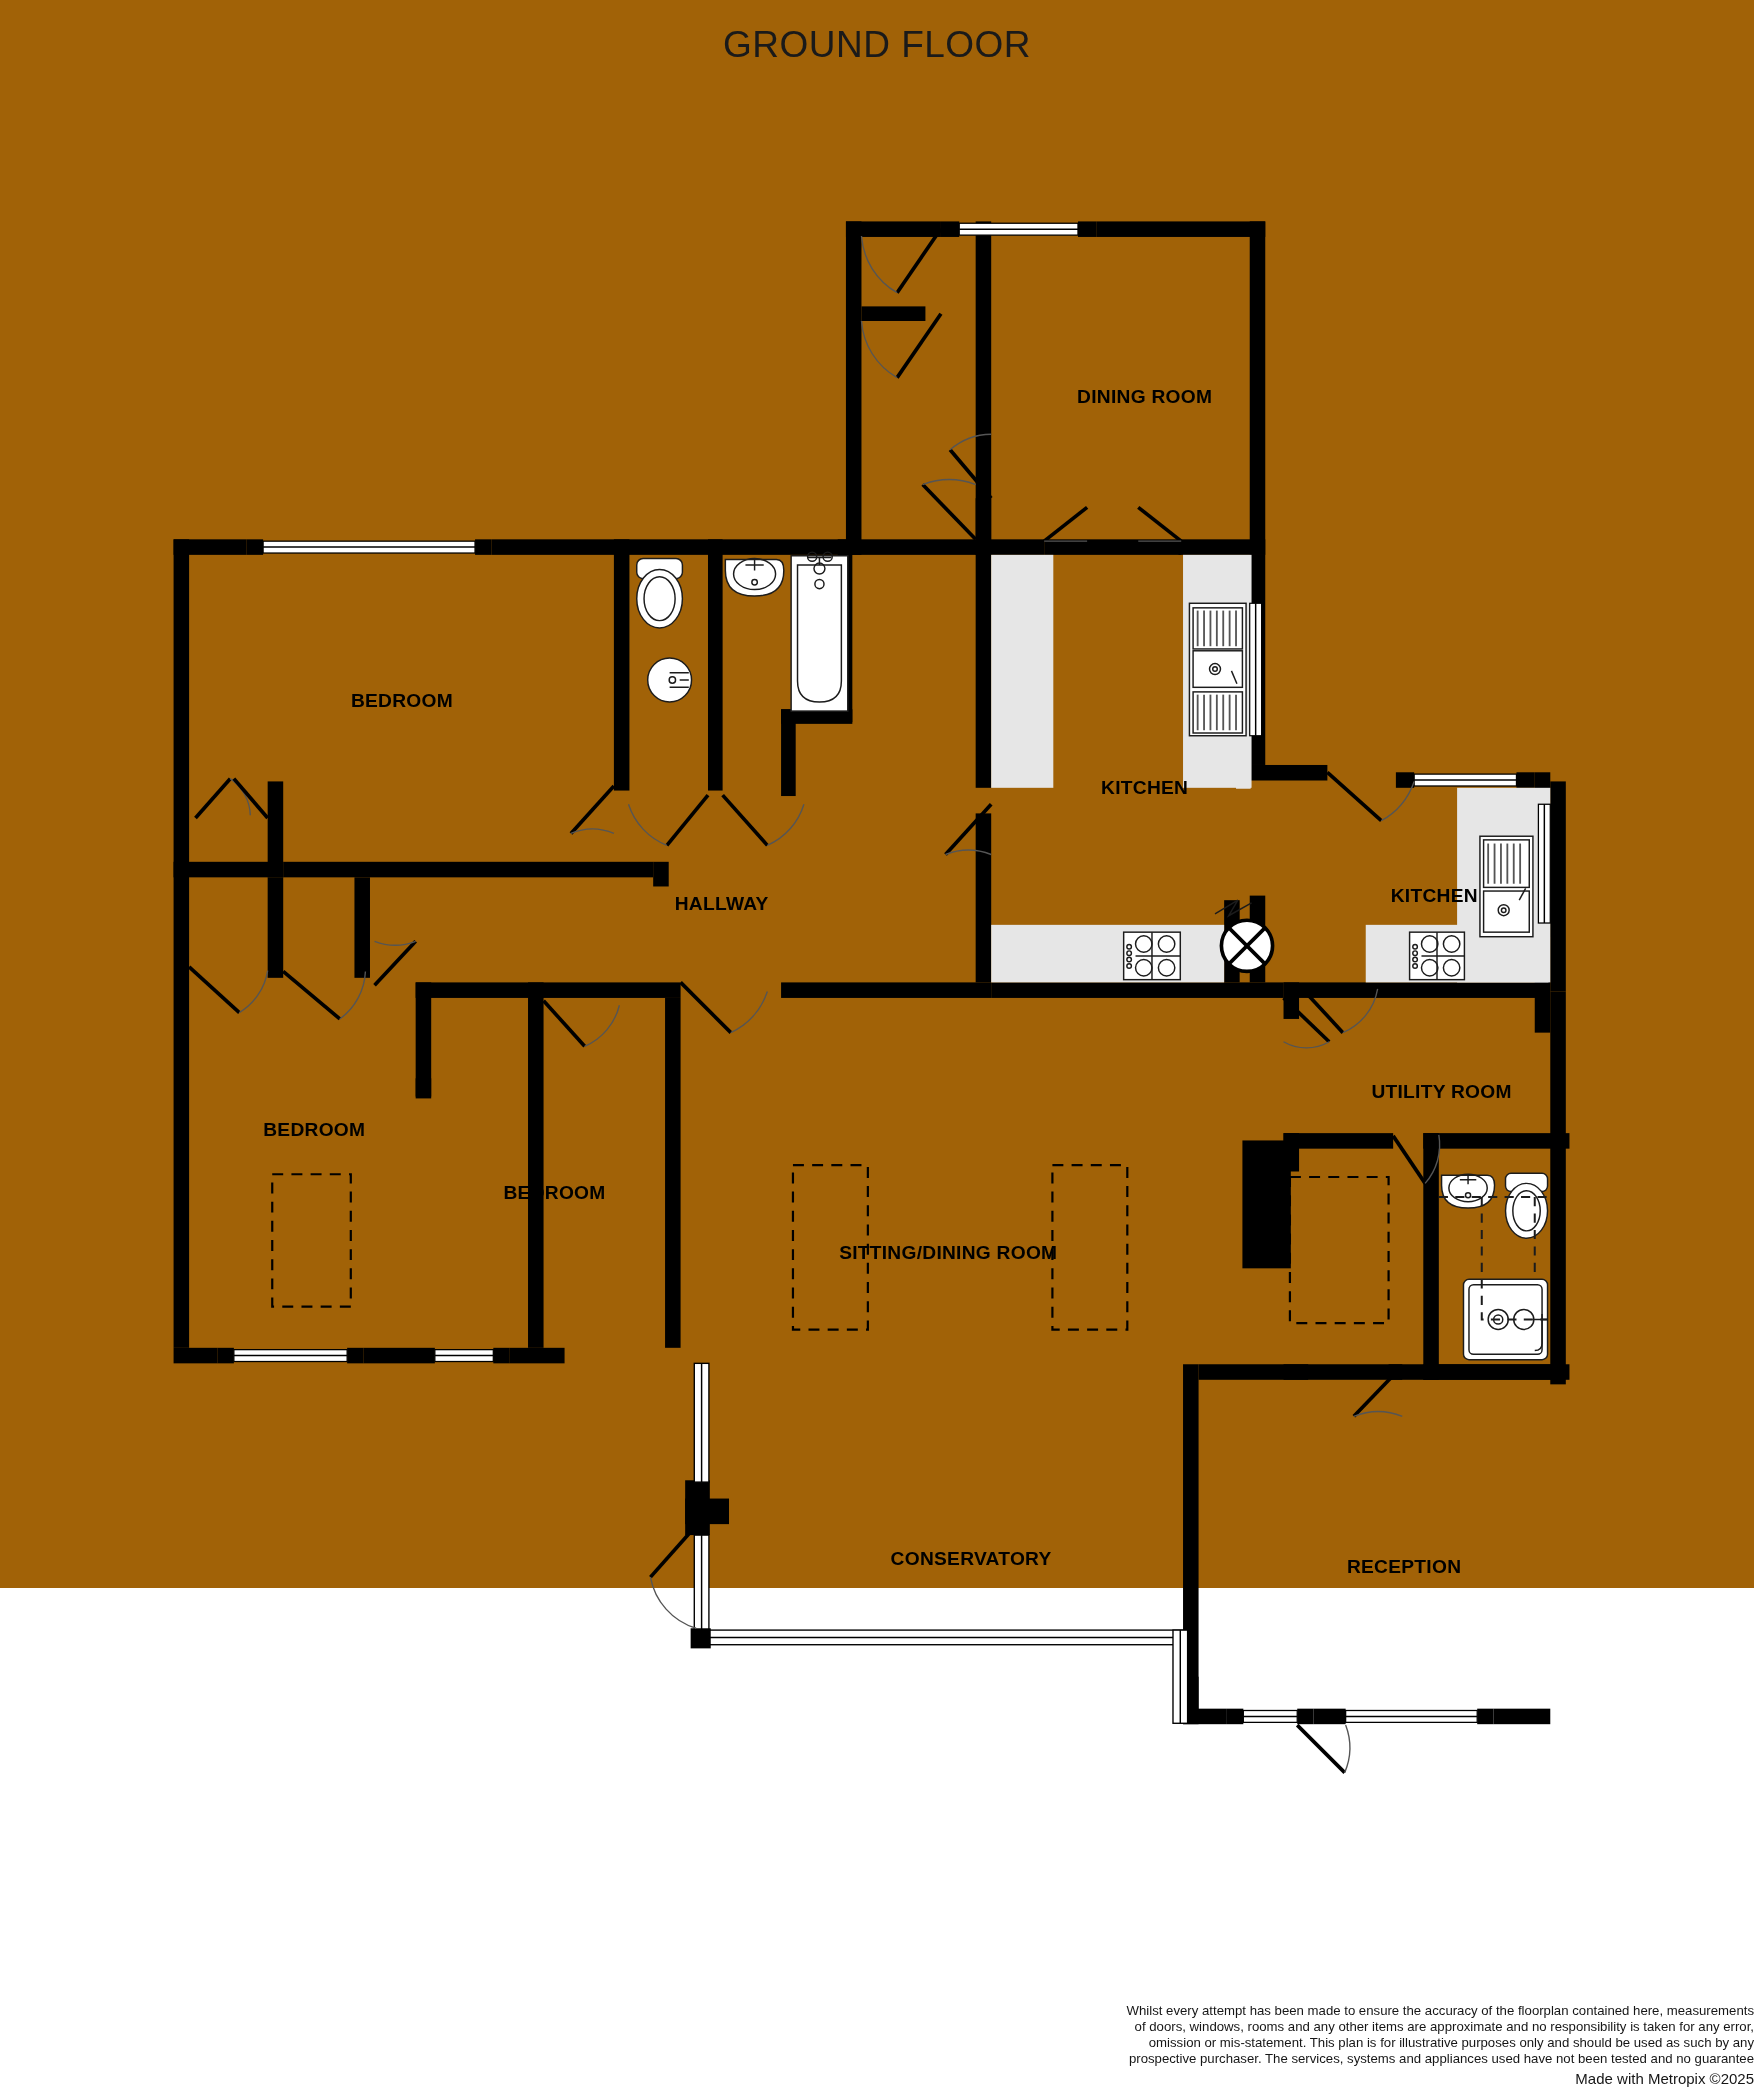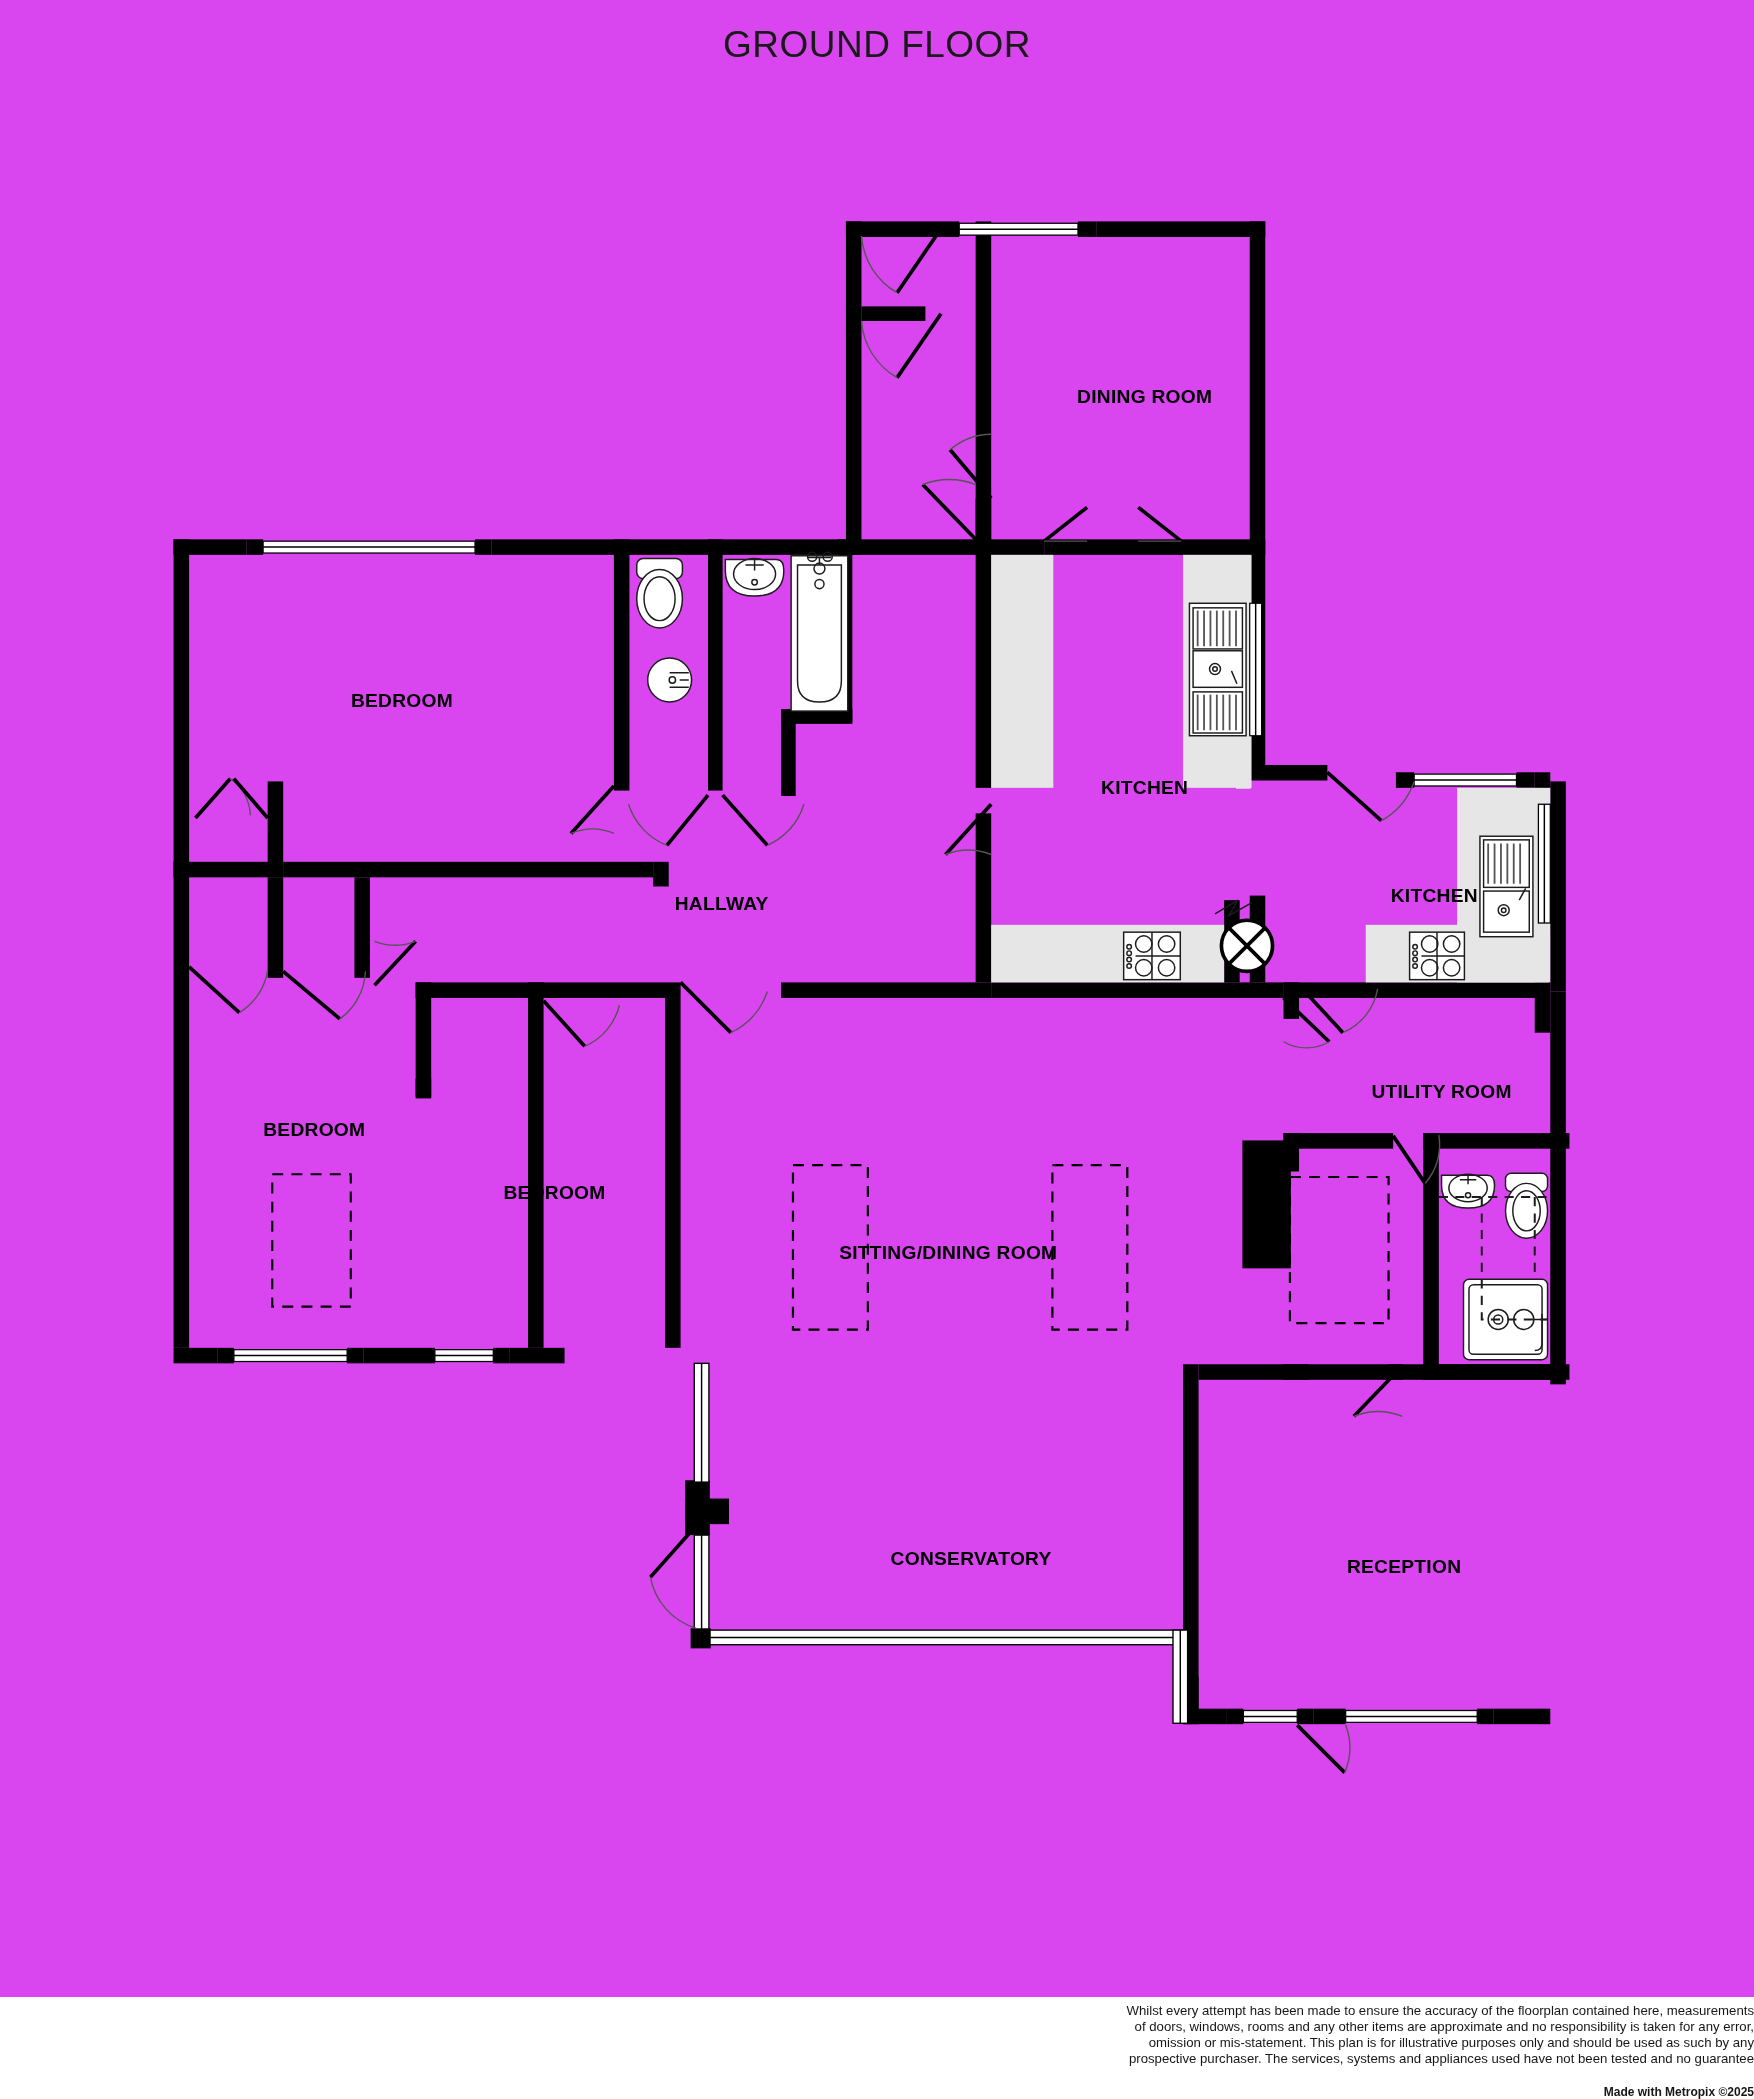--- a/index.html
+++ b/index.html
@@ -11,22 +11,22 @@
     width: 1754px;
     height: 2100px;
     font-family: "Liberation Sans", sans-serif;
     color: #111111;
     position: relative;
     overflow: hidden;
   }
   #page {
     position: relative;
     width: 1754px;
-    height: 1997px;
-    background: #d946ef;
+    height: 1588px;
+    background: #a16207;
   }
   #plan-title {
     position: absolute;
     top: 24px;
     left: 0;
     width: 1754px;
     text-align: center;
     font-size: 37px;
     font-weight: 400;
     letter-spacing: 0.5px;
@@ -49,23 +49,22 @@
     font-size: 13.2px;
     line-height: 16px;
     color: #161616;
     font-family: "Liberation Sans", sans-serif;
   }
   #disclaimer p {
     margin: 0;
     padding: 0;
   }
   #disclaimer .credit {
-    margin-top: 17px;
-    font-size: 12px;
-    font-weight: bold;
+    margin-top: 4px;
+    font-size: 15px;
   }
   .room-label {
     font-family: "Liberation Sans", sans-serif;
     font-weight: bold;
     font-size: 21px;
     fill: #000000;
     text-anchor: middle;
     dominant-baseline: middle;
     letter-spacing: 0.3px;
   }

